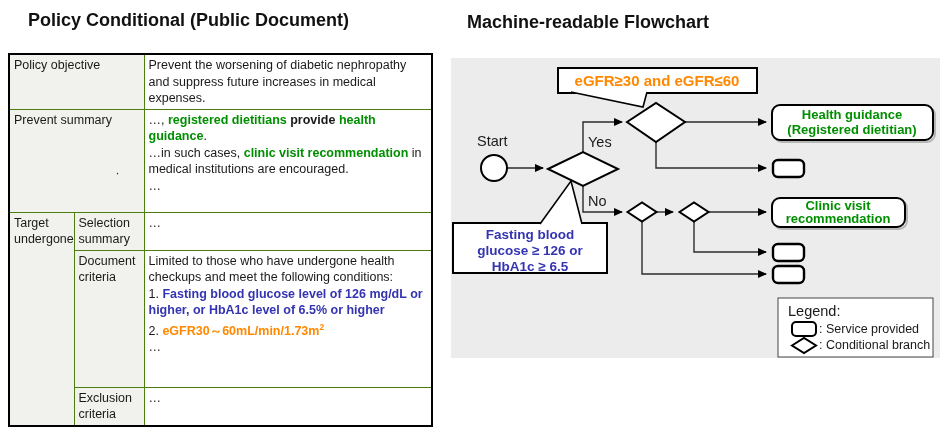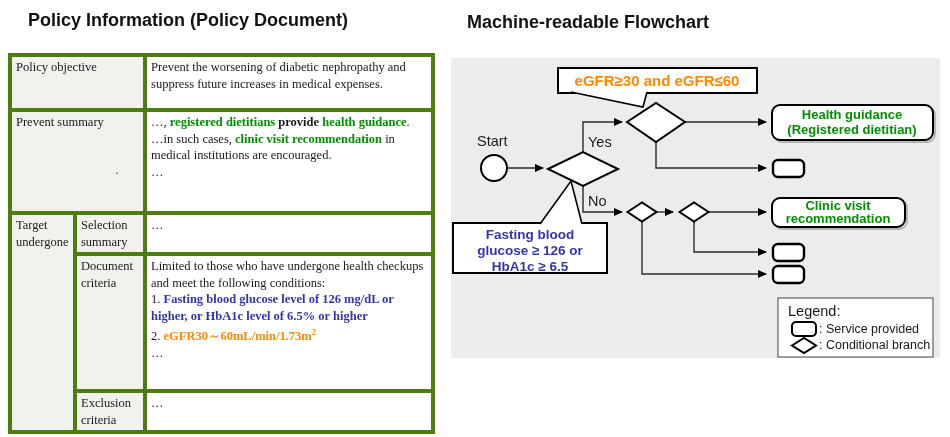--- a/index.html
+++ b/index.html
@@ -24,23 +24,22 @@
   #right-title{left:467px;top:12px;width:489px;text-align:left;}
 
   
   table.policy{
     position:absolute;left:8px;top:53px;width:423px;
     border-collapse:collapse;table-layout:fixed;
     border:2px solid #000;
     font-size:12.5px;line-height:16.5px;
   }
   table.policy td{
-    border:4px solid #4d7c0f;vertical-align:top;padding:2px 5px 2px 4px;
+    border:1px solid #4d7c0f;vertical-align:top;padding:2px 5px 2px 4px;
     overflow:hidden;
-    font-family:Liberation Serif, serif;
   }
   td.lbl{background:var(--cellgray);}
   td.content{background:#ffffff;}
   .rt-plain{}
   .rt-bold{font-weight:bold;}
   .rt-green{font-weight:bold;color:var(--green);}
   .rt-blue{font-weight:bold;color:var(--blue);}
   .rt-orange{font-weight:bold;color:var(--orange);}
   .rt-orange-sup{font-weight:bold;color:var(--orange);font-size:0.68em;vertical-align:super;}
   .stray-dot{position:absolute;right:24px;bottom:30px;font-size:12px;color:#222;}
@@ -56,21 +55,21 @@
   .smallbox{fill:#ffffff;stroke:#000;stroke-width:2.4;}
   .line{fill:none;stroke:#2b2b2b;stroke-width:1.4;}
   .wedge{fill:#ffffff;stroke:#000;stroke-width:1.6;}
   .shadow{fill:none;stroke:#b5b5b5;stroke-width:2;}
   .greentxt{fill:var(--green);font-weight:bold;font-size:13px;}
   .flowlabel{font-size:14.5px;}
 </style>
 </head>
 <body>
 
-<div id="left-title" class="title">Policy Information (Policy Document)</div>
+<div id="left-title" class="title">Policy Conditional (Public Document)</div>
 <div id="right-title" class="title">Machine-readable Flowchart</div>
 
 <table class="policy">
   <colgroup>
       <col style="width:65px">
       <col style="width:70px">
       <col style="width:288px">
     </colgroup>
   <tbody>
       <tr style="height:55px;">

